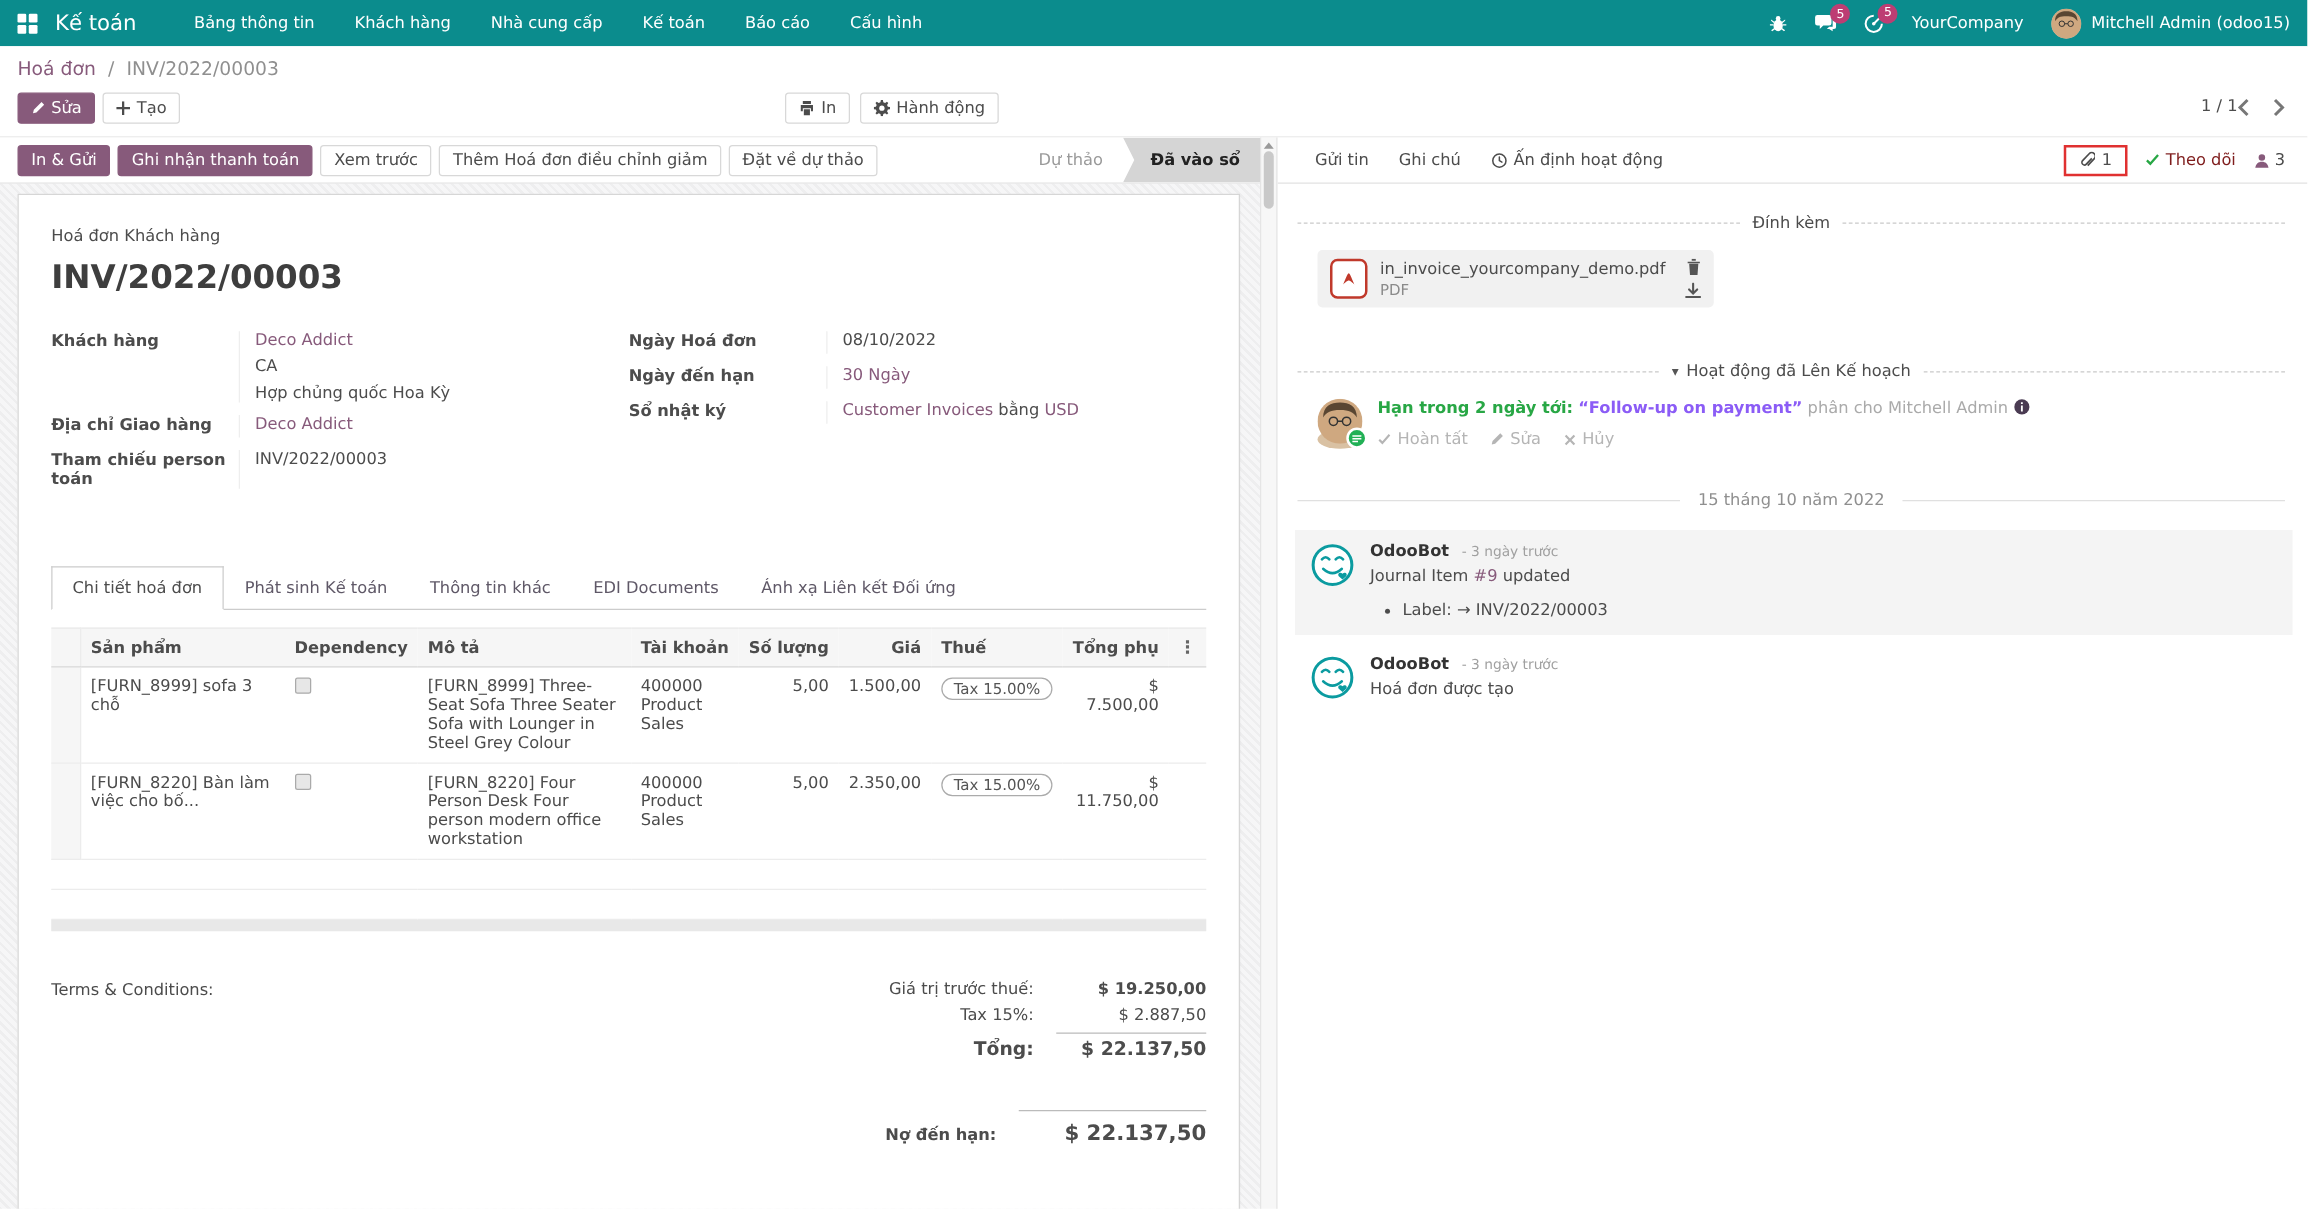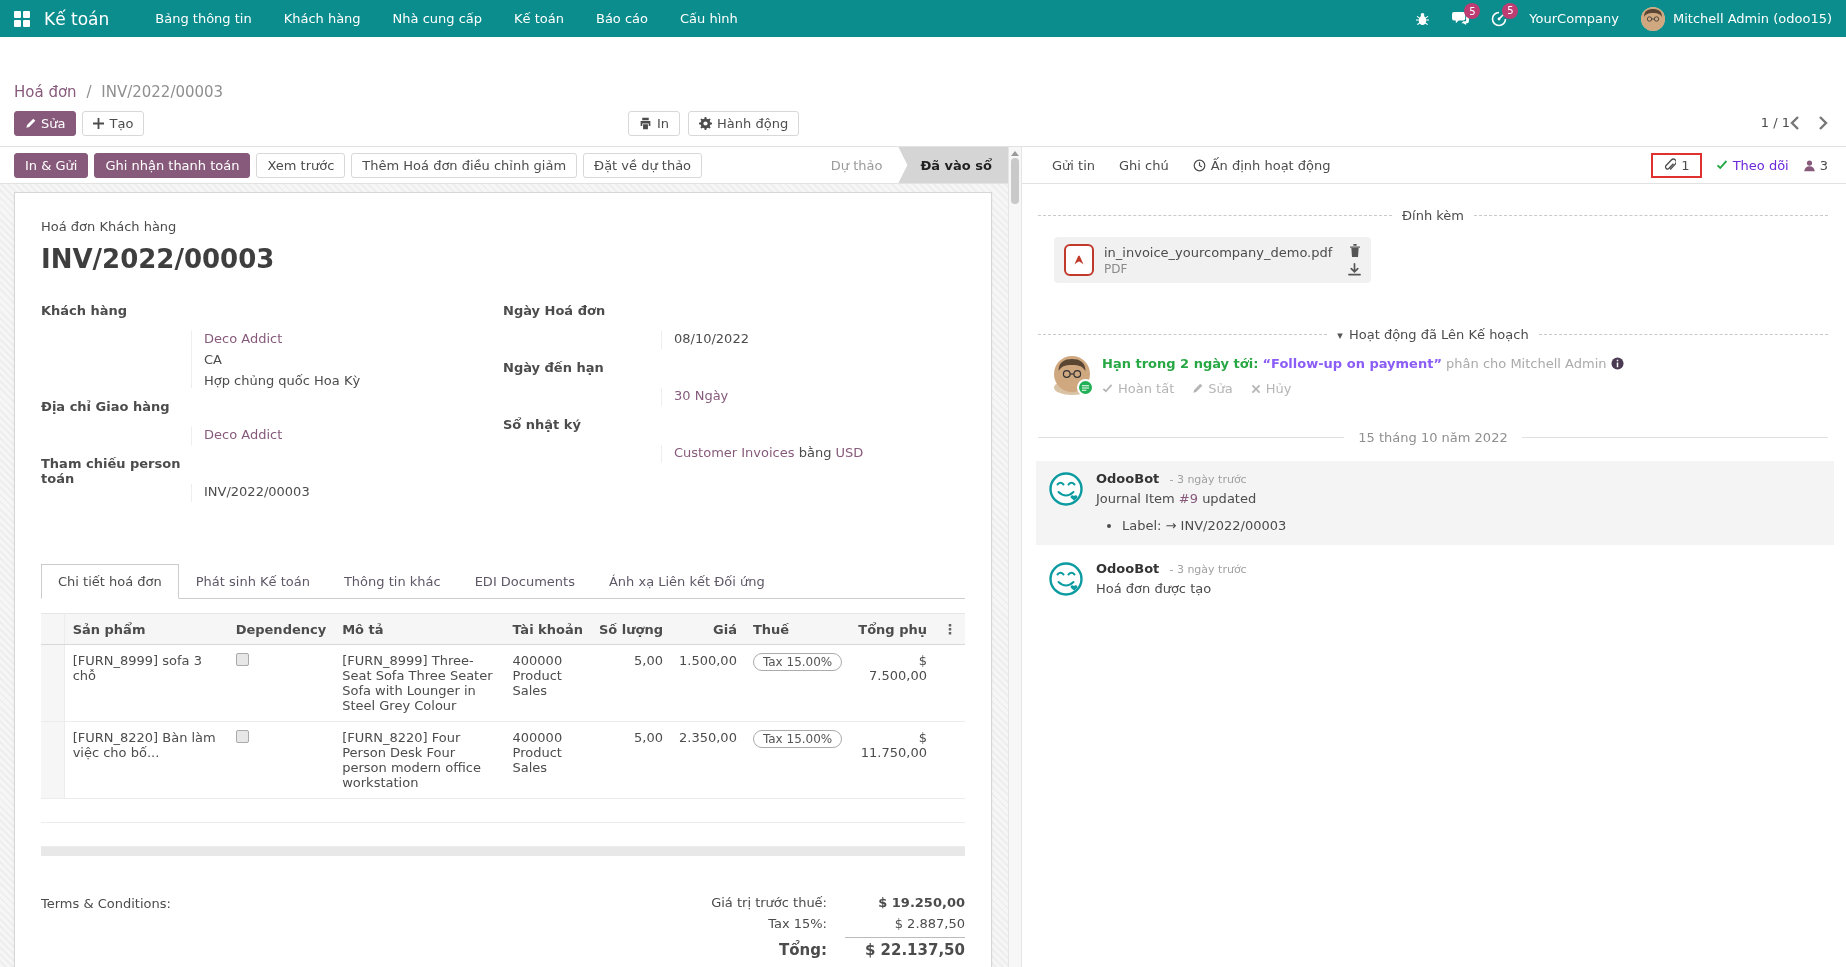--- a/index.html
+++ b/index.html
@@ -14,21 +14,21 @@
   .app-name { font-size:17px; font-weight:500; margin-right:30px; cursor:pointer; }
   .nav-menu { display:flex; align-items:center; height:100%; }
   .nav-item { padding:0 16px; height:100%; display:flex; align-items:center; cursor:pointer; font-size:13px; }
   .nav-right { margin-left:auto; display:flex; align-items:center; gap:22px; }
   .nav-icon-btn { position:relative; cursor:pointer; display:flex; align-items:center; }
   .nav-badge { position:absolute; top:-8px; right:-11px; background:#bd3d73; color:#fff; font-size:10px; min-width:16px; height:16px; border-radius:8px; display:flex; align-items:center; justify-content:center; padding:0 4px; }
   .nav-user { display:flex; align-items:center; gap:8px; cursor:pointer; }
   .avatar-sm { width:24px; height:24px; border-radius:50%; overflow:hidden; background:#d9c1a3; flex:0 0 auto; }
 
   
-  .breadcrumb-row { padding:9px 14px 4px; background:#fff;margin-top:37px; }
+  .breadcrumb-row { padding:9px 14px 4px; background:#fff; }
   .breadcrumb { font-size:15px; }
   .breadcrumb .current { color:#8f8f8f; }
   .breadcrumb .sep { color:#8f8f8f; margin:0 5px; }
 
   
   .controls-row { position:relative; padding:6px 14px 10px; background:#fff; display:flex; align-items:center; }
   .btn { font-family:inherit; font-size:13px; border-radius:3px; padding:4px 10px; cursor:pointer; display:inline-flex; align-items:center; gap:5px; border:1px solid transparent; background:#fff; color:#4c4c4c; }
   .btn-primary { background:#875a7b; border-color:#875a7b; color:#fff; }
   .btn-secondary { border-color:#d8d8d8; background:#fff; }
   .left-btns { display:flex; gap:6px; }
@@ -56,21 +56,21 @@
 
   
   .form-area { flex:1; background:repeating-linear-gradient(45deg,#eeeeef 0 2px,#f6f6f7 2px 5px); padding:8px 0 0 14px; overflow:hidden; }
   .sheet { width:978px; min-height:820px; background:#fff; border:1px solid #d6d6d6; box-shadow:0 1px 2px rgba(0,0,0,.06); padding:26px 26px 20px; }
   .doc-type { font-size:13px; color:#4c4c4c; }
   .doc-title { font-size:26px; font-weight:bold; color:#3e3e3e; margin:10px 0 28px; }
   .field-grid { display:flex; }
   .field-col { width:50%; }
   .field-row { display:flex; margin-bottom:10px; }
   .field-label { width:150px; flex:0 0 150px; font-weight:bold; color:#4c4c4c; padding-top:1px; }
-  .field-value { flex:1; border-left:1px solid #eee; padding-left:12px; min-height:18px;margin-top:29px; }
+  .field-value { flex:1; border-left:1px solid #eee; padding-left:12px; min-height:18px; }
   .field-col.right .field-label { width:158px; flex:0 0 158px; }
   .muted-line { margin-top:6px; color:#4c4c4c; }
 
   
   .tabs { display:flex; margin-top:52px; border-bottom:1px solid #ccc; }
   .tab { padding:9px 16px; cursor:pointer; color:#5f5867; border:1px solid transparent; margin-bottom:-1px; }
   .tab.active { background:#fff; border-color:#ccc #ccc #fff #ccc; color:#4c4c4c; }
 
   
   table.lines { width:100%; border-collapse:collapse; margin-top:14px; }
@@ -99,21 +99,21 @@
   .tot-row.total .tot-value { border-top:1px solid #bbb; padding-top:3px; }
   .tot-row.due { margin-top:34px; }
   .tot-row.due .tot-label { font-weight:bold; }
   .tot-row.due .tot-value { font-weight:bold; font-size:17px; border-top:1px solid #bbb; padding-top:8px; width:150px; }
 
   
   .chatter-header { height:37px; border-bottom:1px solid #e2e2e2; display:flex; align-items:center; padding:0 18px 0 20px; gap:4px; }
   .chat-btn { cursor:pointer; padding:4px 10px; color:#4c4c4c; display:flex; align-items:center; gap:5px; background:none; border:none; font-family:inherit; font-size:13px; }
   .chatter-header .right-cluster { margin-left:auto; display:flex; align-items:center; gap:14px; }
   .attach-btn { display:flex; align-items:center; gap:5px; cursor:pointer; border:2px solid #e03131; padding:3px 10px; }
-  .follow-btn { display:flex; align-items:center; gap:5px; color:#6d28d9; cursor:pointer; }
+  .follow-btn { display:flex; align-items:center; gap:5px; color:#7f1d1d; cursor:pointer; }
   .followers-btn { display:flex; align-items:center; gap:4px; cursor:pointer; color:#4c4c4c; }
   .chatter-body { flex:1; padding:14px 18px 0 16px; overflow:hidden; }
   .section-divider { display:flex; align-items:center; gap:10px; margin:10px 0 14px; color:#4c4c4c; font-weight:500; }
   .section-divider:before, .section-divider:after { content:""; flex:1; border-top:1px dashed #c9c9c9; }
   .section-divider .caret { color:#555; font-size:11px; margin-right:2px; }
   .attachment-card { display:inline-flex; align-items:center; gap:10px; background:#f1f1f1; border-radius:4px; padding:7px 10px; margin-left:16px; }
   .pdf-icon { width:30px; height:32px; border:2px solid #c0392b; border-radius:6px; background:#fff; display:flex; align-items:center; justify-content:center; }
   .attach-name { color:#4c4c4c; }
   .attach-type { font-size:12px; color:#8a8a8a; margin-top:2px; }
   .attach-actions { display:flex; flex-direction:column; gap:6px; align-items:center; margin-left:6px; }

